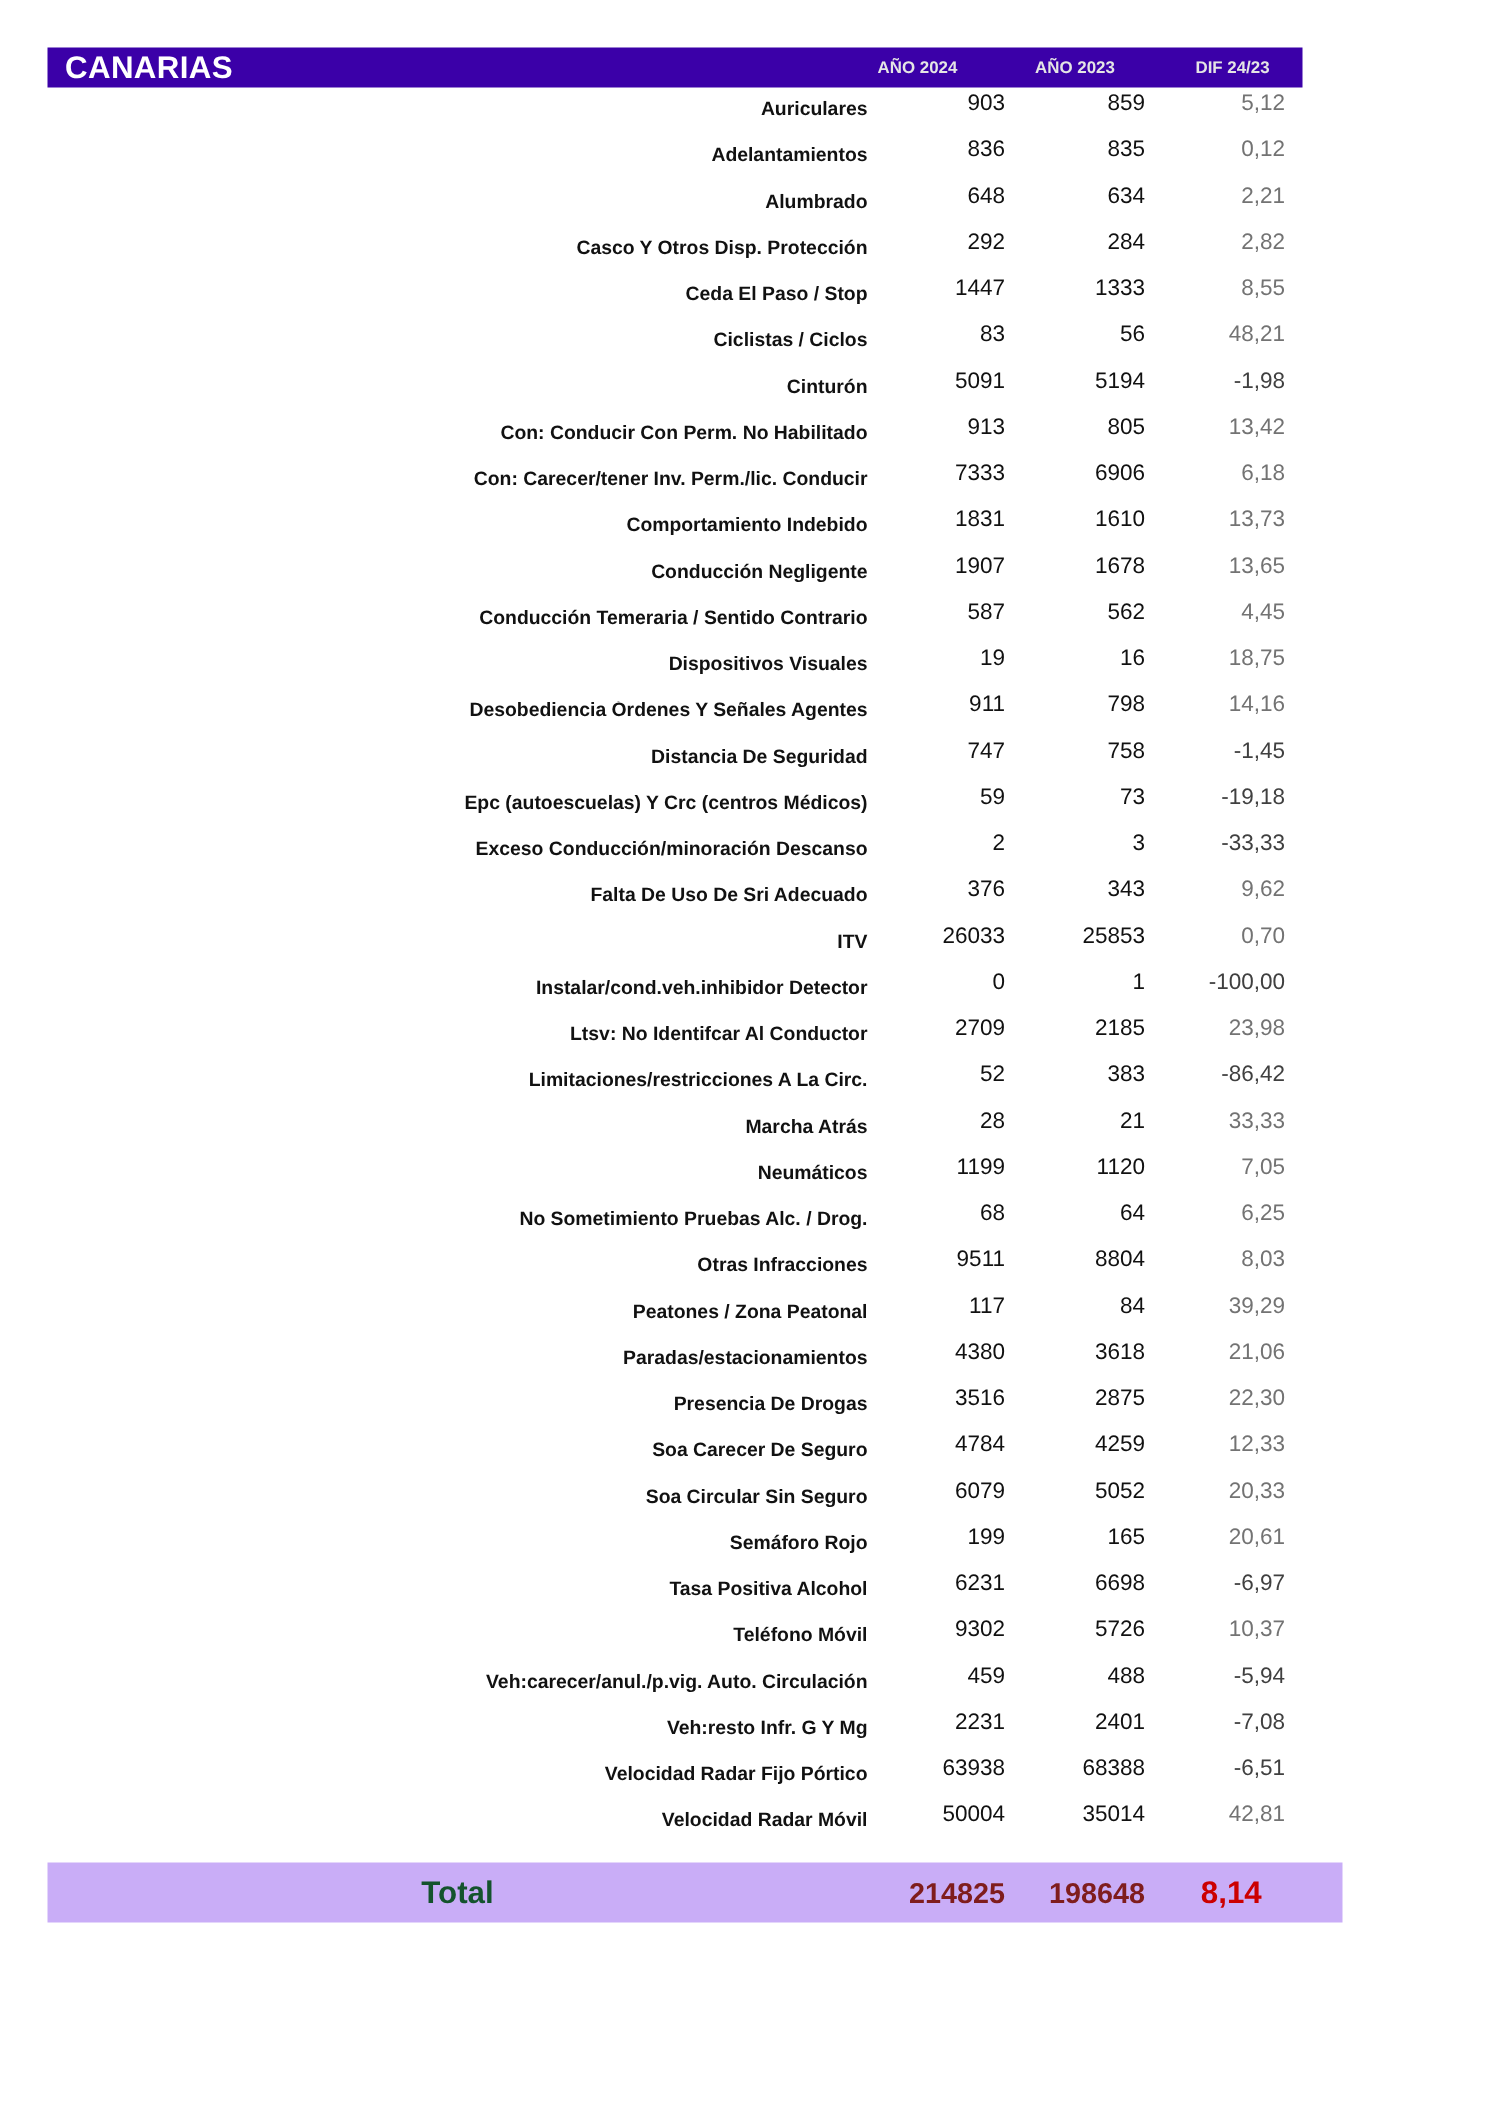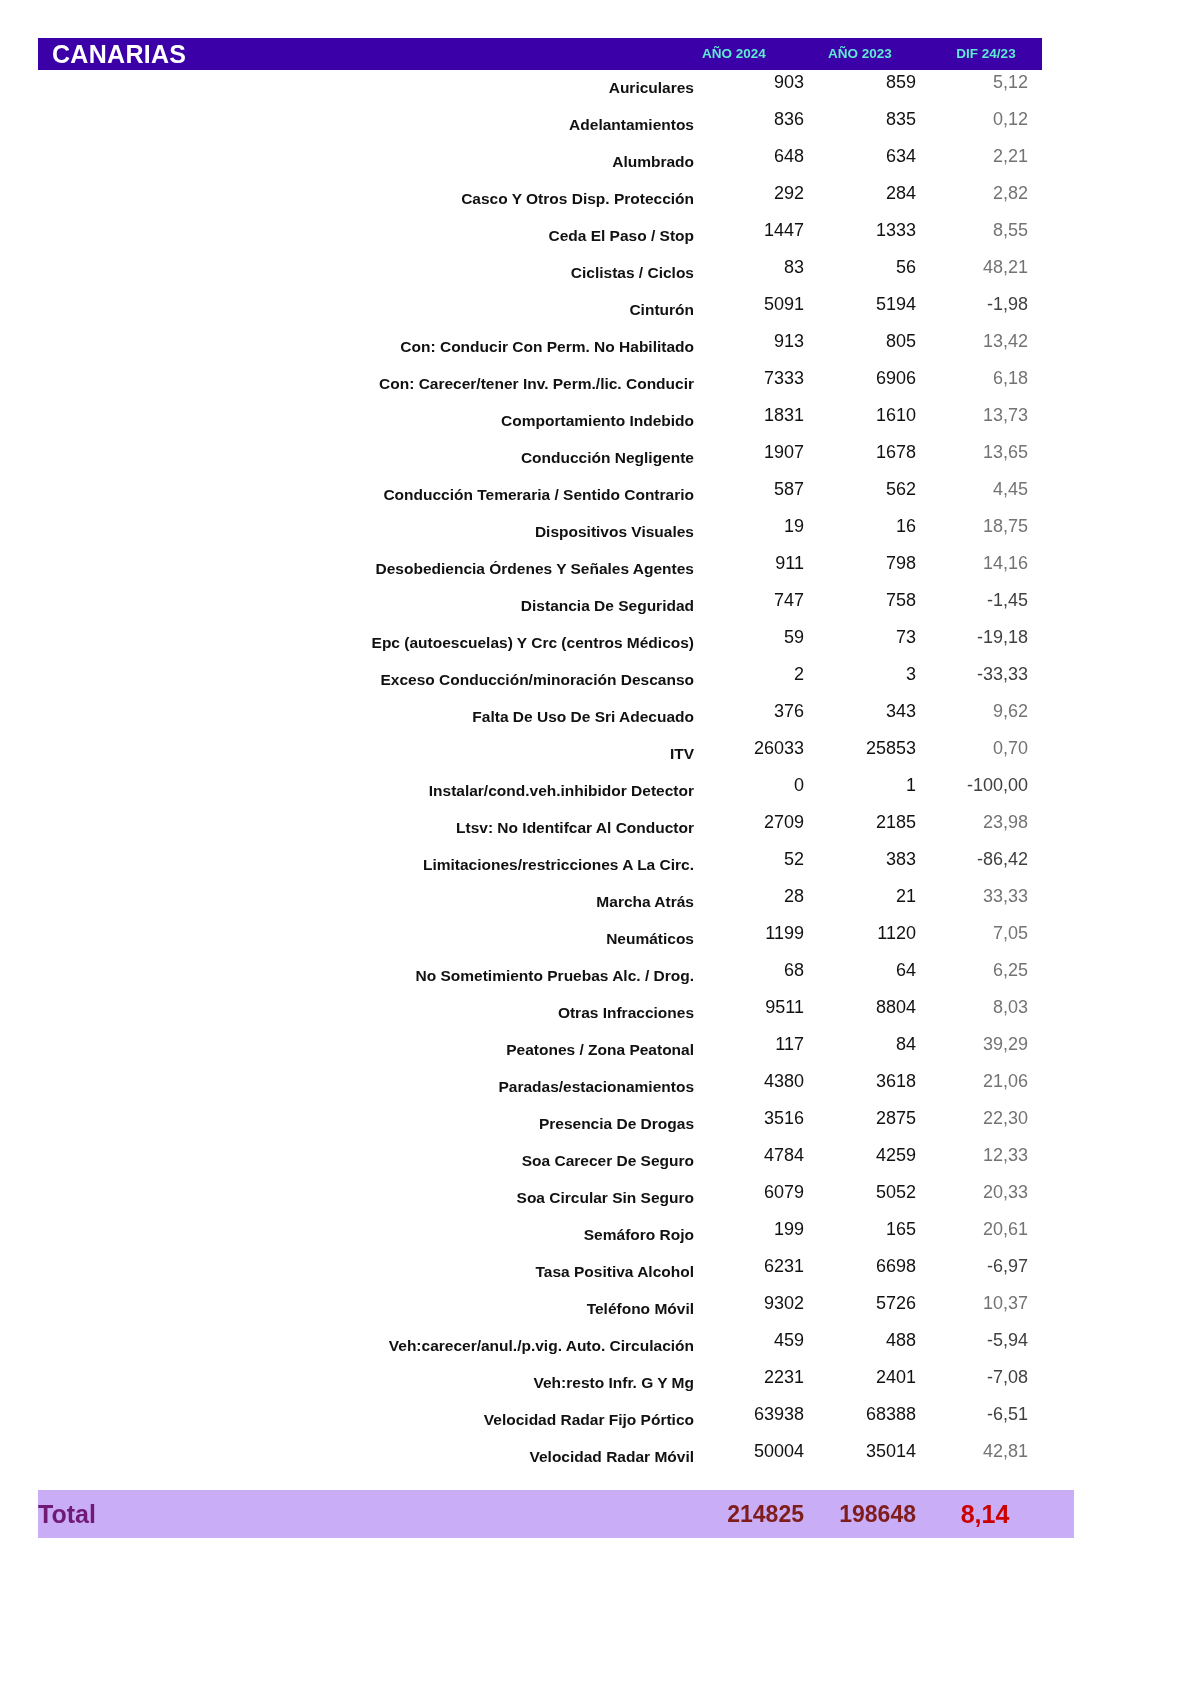--- a/index.html
+++ b/index.html
@@ -40,21 +40,21 @@
     color: #ffffff;
     font-size: 25px;
     font-weight: bold;
     letter-spacing: 0.3px;
     padding-left: 14px;
     line-height: 1;
     white-space: nowrap;
   }
   .header-spacer { flex: 1 1 auto; }
   .header-col {
-    color: #5eead4;
+    color: #e5e5e5;
     font-size: 13.5px;
     font-weight: bold;
     text-align: center;
     line-height: 1;
     box-sizing: border-box;
   }
   .hc-2024 { width: 112px; }
   .hc-2023 { width: 112px; }
   .hc-dif  { width: 112px; }
 
@@ -116,24 +116,24 @@
   }
   .total-row {
     display: flex;
     align-items: center;
     height: 48px;
     background: #C9ADF7;
     box-sizing: border-box;
   }
   .total-label {
     flex: 1 1 auto;
-    text-align: left;
+    text-align: center;
     font-size: 25px;
     font-weight: bold;
-    color: #701a75;
+    color: #14532d;
     padding-right: 12px;
     line-height: 1;
   }
   .total-num {
     width: 112px;
     flex: 0 0 112px;
     text-align: right;
     font-size: 23px;
     font-weight: bold;
     color: #7f1d1d;

